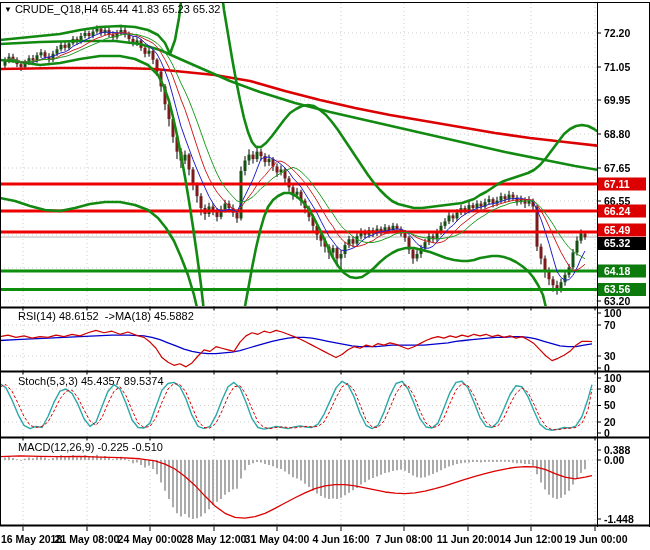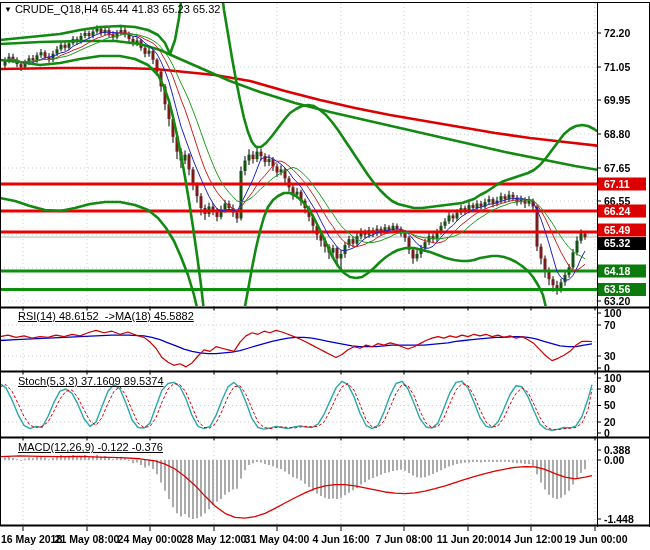--- a/index.html
+++ b/index.html
@@ -1,19 +1,19 @@
 <!DOCTYPE html>
 <html><head>
 <meta charset="utf-8">
 <style>
   html,body{margin:0;padding:0;background:#fff;}
   .chart-root{position:relative;width:650px;height:550px;background:#fff;
     font-family:"Liberation Sans",sans-serif;overflow:hidden;}
   svg{position:absolute;left:0;top:0;}
-  .overlay-label{position:absolute;font-size:11px;color:#000;white-space:pre;line-height:12px;text-decoration:underline;}
+  .overlay-label{position:absolute;font-size:11px;color:#000;white-space:pre;line-height:12px;}
   .title-row{position:absolute;left:4px;top:3px;font-size:11px;color:#000;white-space:pre;}
   .tri{display:inline-block;font-size:8px;vertical-align:1px;margin-right:3px;cursor:pointer;}
 </style>
 </head>
 <body>
 
 <div class="chart-root">
   <svg id="svg" width="650" height="550" viewBox="0 0 650 550">
       <defs>
         <clipPath id="clip-main">
@@ -667,15 +667,15 @@
         <text x="277" y="543" text-anchor="middle" font-size="10.5" font-weight="700" fill="#000" font-family="&quot;Liberation Sans&quot;,sans-serif">31 May 04:00</text>
         <text x="341" y="543" text-anchor="middle" font-size="10.5" font-weight="700" fill="#000" font-family="&quot;Liberation Sans&quot;,sans-serif">4 Jun 16:00</text>
         <text x="404" y="543" text-anchor="middle" font-size="10.5" font-weight="700" fill="#000" font-family="&quot;Liberation Sans&quot;,sans-serif">7 Jun 08:00</text>
         <text x="468" y="543" text-anchor="middle" font-size="10.5" font-weight="700" fill="#000" font-family="&quot;Liberation Sans&quot;,sans-serif">11 Jun 20:00</text>
         <text x="531" y="543" text-anchor="middle" font-size="10.5" font-weight="700" fill="#000" font-family="&quot;Liberation Sans&quot;,sans-serif">14 Jun 12:00</text>
         <text x="596" y="543" text-anchor="middle" font-size="10.5" font-weight="700" fill="#000" font-family="&quot;Liberation Sans&quot;,sans-serif">19 Jun 00:00</text>
       </g>
     </svg>
   <div class="title-row"><span class="tri">▼</span><span>CRUDE_Q18,H4 65.44 41.83 65.23 65.32</span></div>
   <div class="overlay-label" style="left:18px;top:310px">RSI(14) 48.6152  -&gt;MA(18) 45.5882</div>
-  <div class="overlay-label" style="left:18px;top:375px">Stoch(5,3,3) 37.1609 89.5374</div>
-  <div class="overlay-label" style="left:18px;top:441px">MACD(12,26,9) -0.122 -0.376</div>
+  <div class="overlay-label" style="left:18px;top:375px">Stoch(5,3,3) 45.4357 89.5374</div>
+  <div class="overlay-label" style="left:18px;top:441px">MACD(12,26,9) -0.225 -0.510</div>
 </div>
 
 </body></html>

